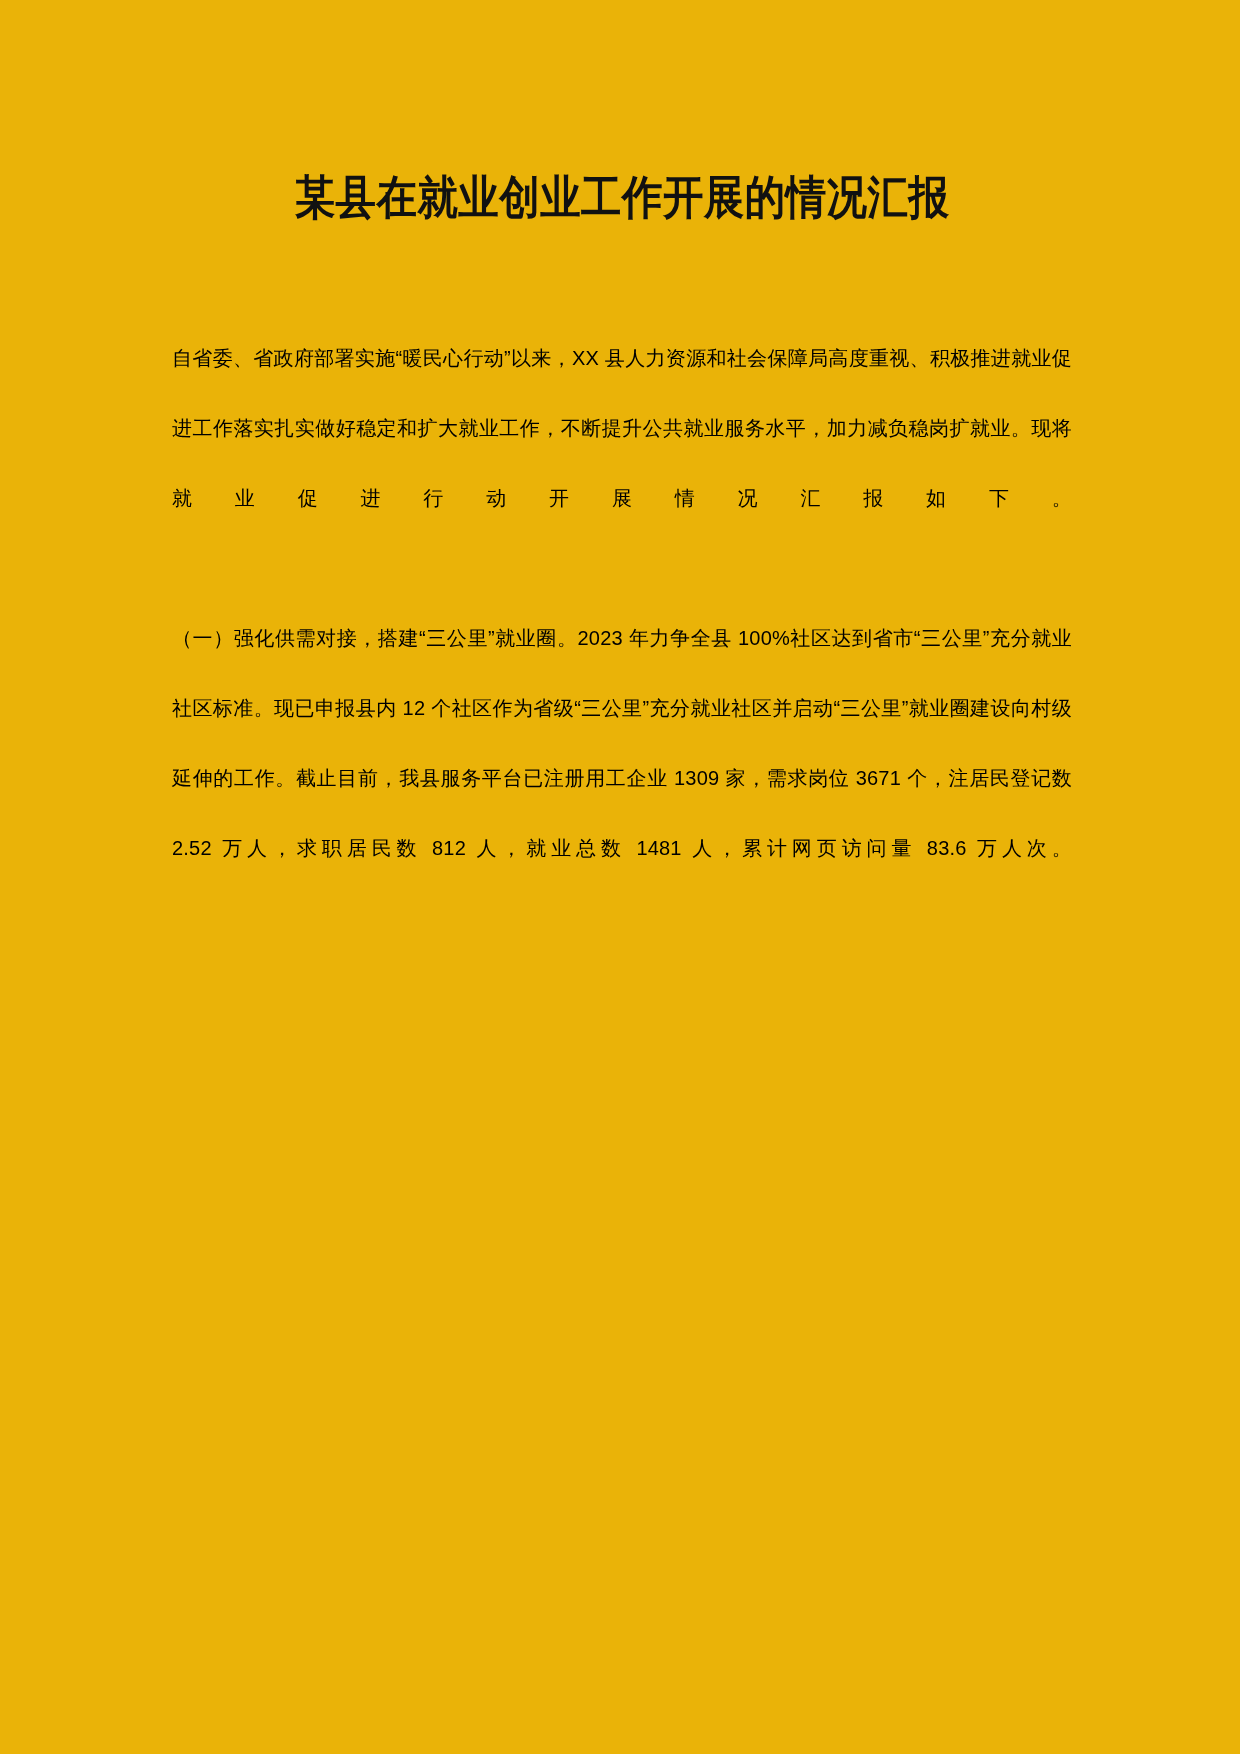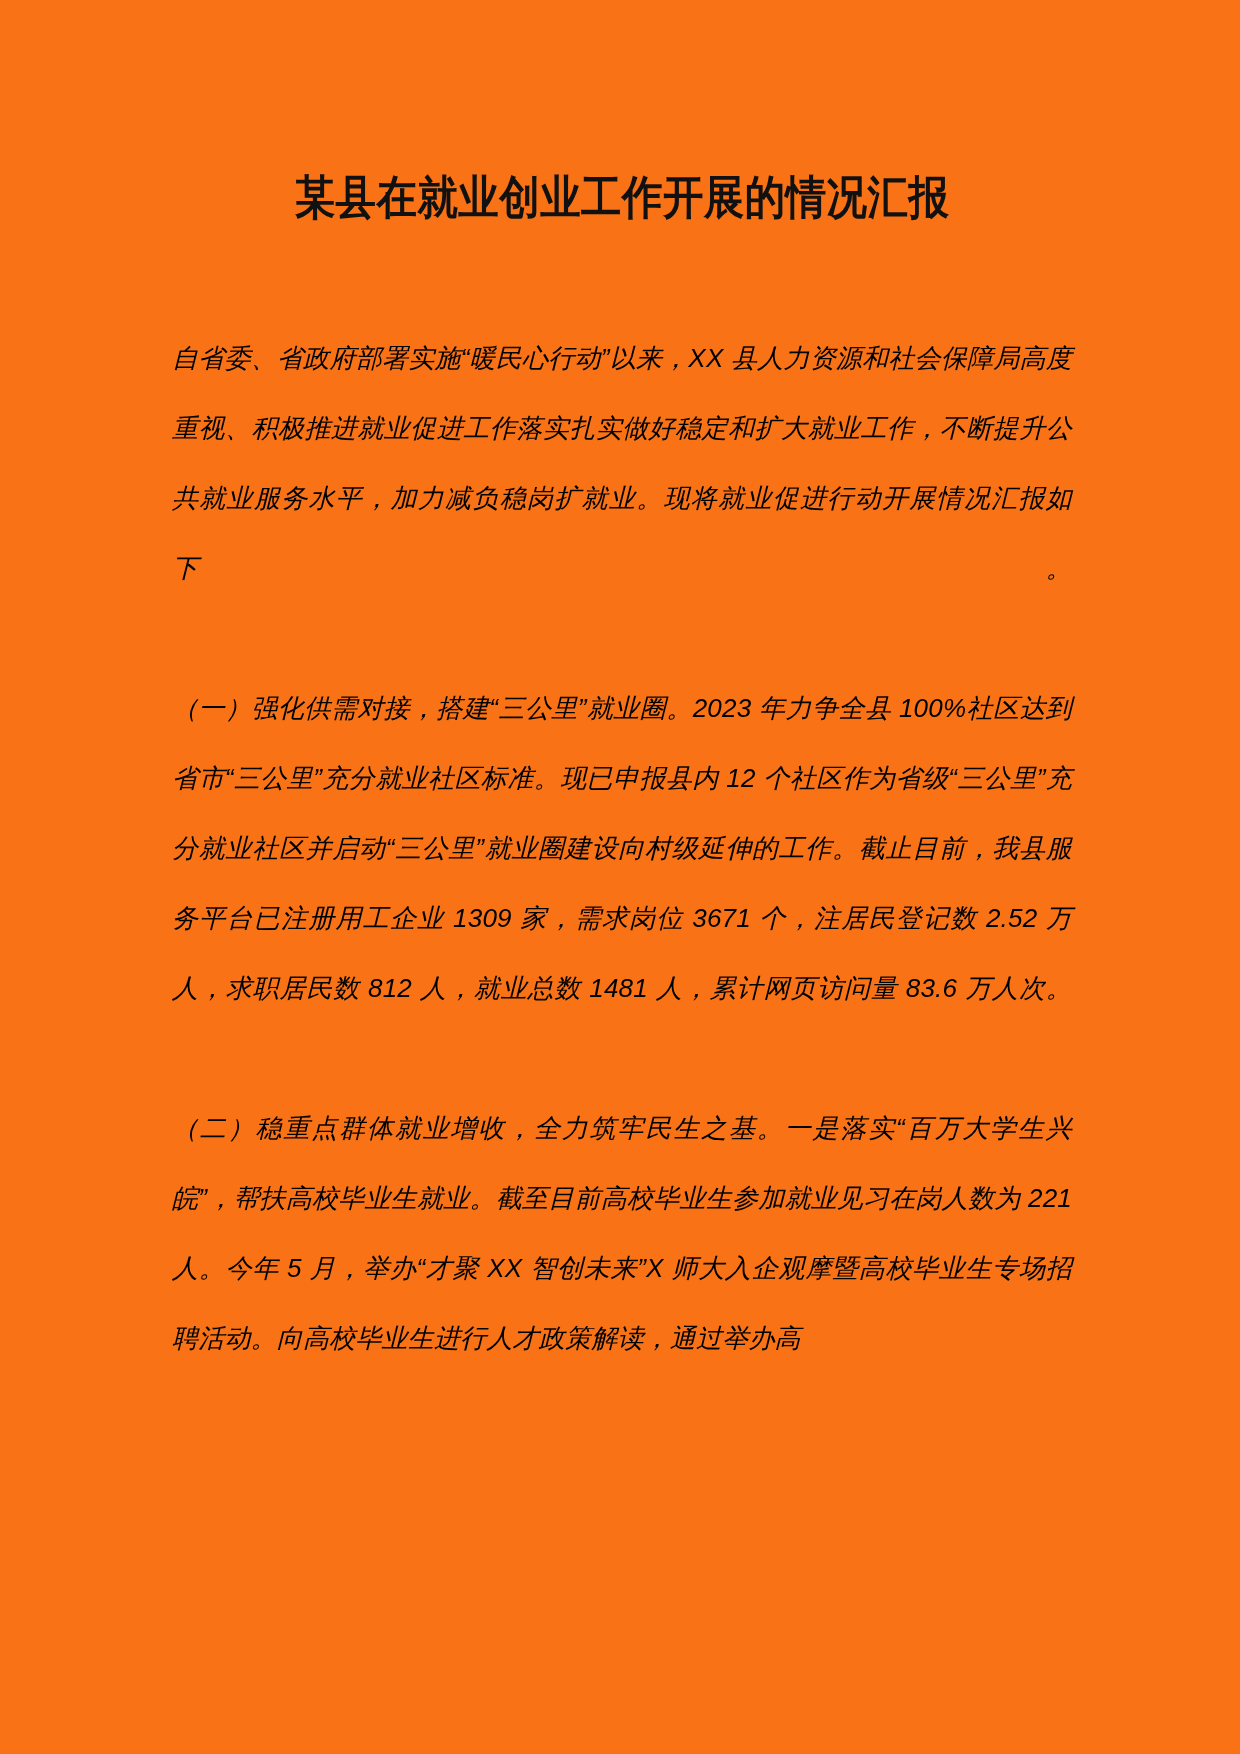--- a/index.html
+++ b/index.html
@@ -10,21 +10,21 @@
   body {
     font-family: "Liberation Sans", "DejaVu Sans", sans-serif;
     color: #000000;
     -webkit-font-smoothing: antialiased;
   }
   .page {
     position: relative;
     width: 1240px;
     height: 1754px;
     margin: 0 auto;
-    background: #f97316;
+    background: #eab308;
     overflow: hidden;
     box-sizing: border-box;
   }
   .content {
     position: absolute;
     left: 172px;
     top: 0;
     width: 900px;
   }
   .doc-title {
@@ -40,28 +40,27 @@
     transform-origin: center top;
     white-space: nowrap;
     color: #111111;
   }
   .body-block {
     margin-top: 96px;
   }
   p.para {
     margin: 0 0 0 0;
     padding: 0;
-    font-size: 26px;
+    font-size: 20px;
     line-height: 70px;
     letter-spacing: 0.2px;
     text-align: justify;
     text-justify: inter-ideograph;
     color: #000000;
     font-weight: 400;
-    font-style: italic;
   }
   p.para + p.para {
     margin-top: 0;
   }
   .heading-para {
     font-size: 31px;
     line-height: 70px;
     font-weight: 400;
   }
   
@@ -82,17 +81,16 @@
 
     <h1 class="doc-title">某县在就业创业工作开展的情况汇报</h1>
 
     <div class="body-block">
 
       <p class="para">自省委、省政府部署实施“暖民心行动”以来，XX 县人力资源和社会保障局高度重视、积极推进就业促进工作落实扎实做好稳定和扩大就业工作，不断提升公共就业服务水平，加力减负稳岗扩就业。现将就业促进行动开展情况汇报如下。</p>
 
 
       <p class="para">（一）强化供需对接，搭建“三公里”就业圈。2023 年力争全县 100%社区达到省市“三公里”充分就业社区标准。现已申报县内 12 个社区作为省级“三公里”充分就业社区并启动“三公里”就业圈建设向村级延伸的工作。截止目前，我县服务平台已注册用工企业 1309 家，需求岗位 3671 个，注居民登记数 2.52 万人，求职居民数 812 人，就业总数 1481 人，累计网页访问量 83.6 万人次。</p>
 
-      <p class="para nostretch">（二）稳重点群体就业增收，全力筑牢民生之基。一是落实“百万大学生兴皖”，帮扶高校毕业生就业。截至目前高校毕业生参加就业见习在岗人数为 221 人。今年 5 月，举办“才聚 XX 智创未来”X 师大入企观摩暨高校毕业生专场招聘活动。向高校毕业生进行人才政策解读，通过举办高</p>
 
     </div>
   </div>
 </div>
 
 </body></html>

